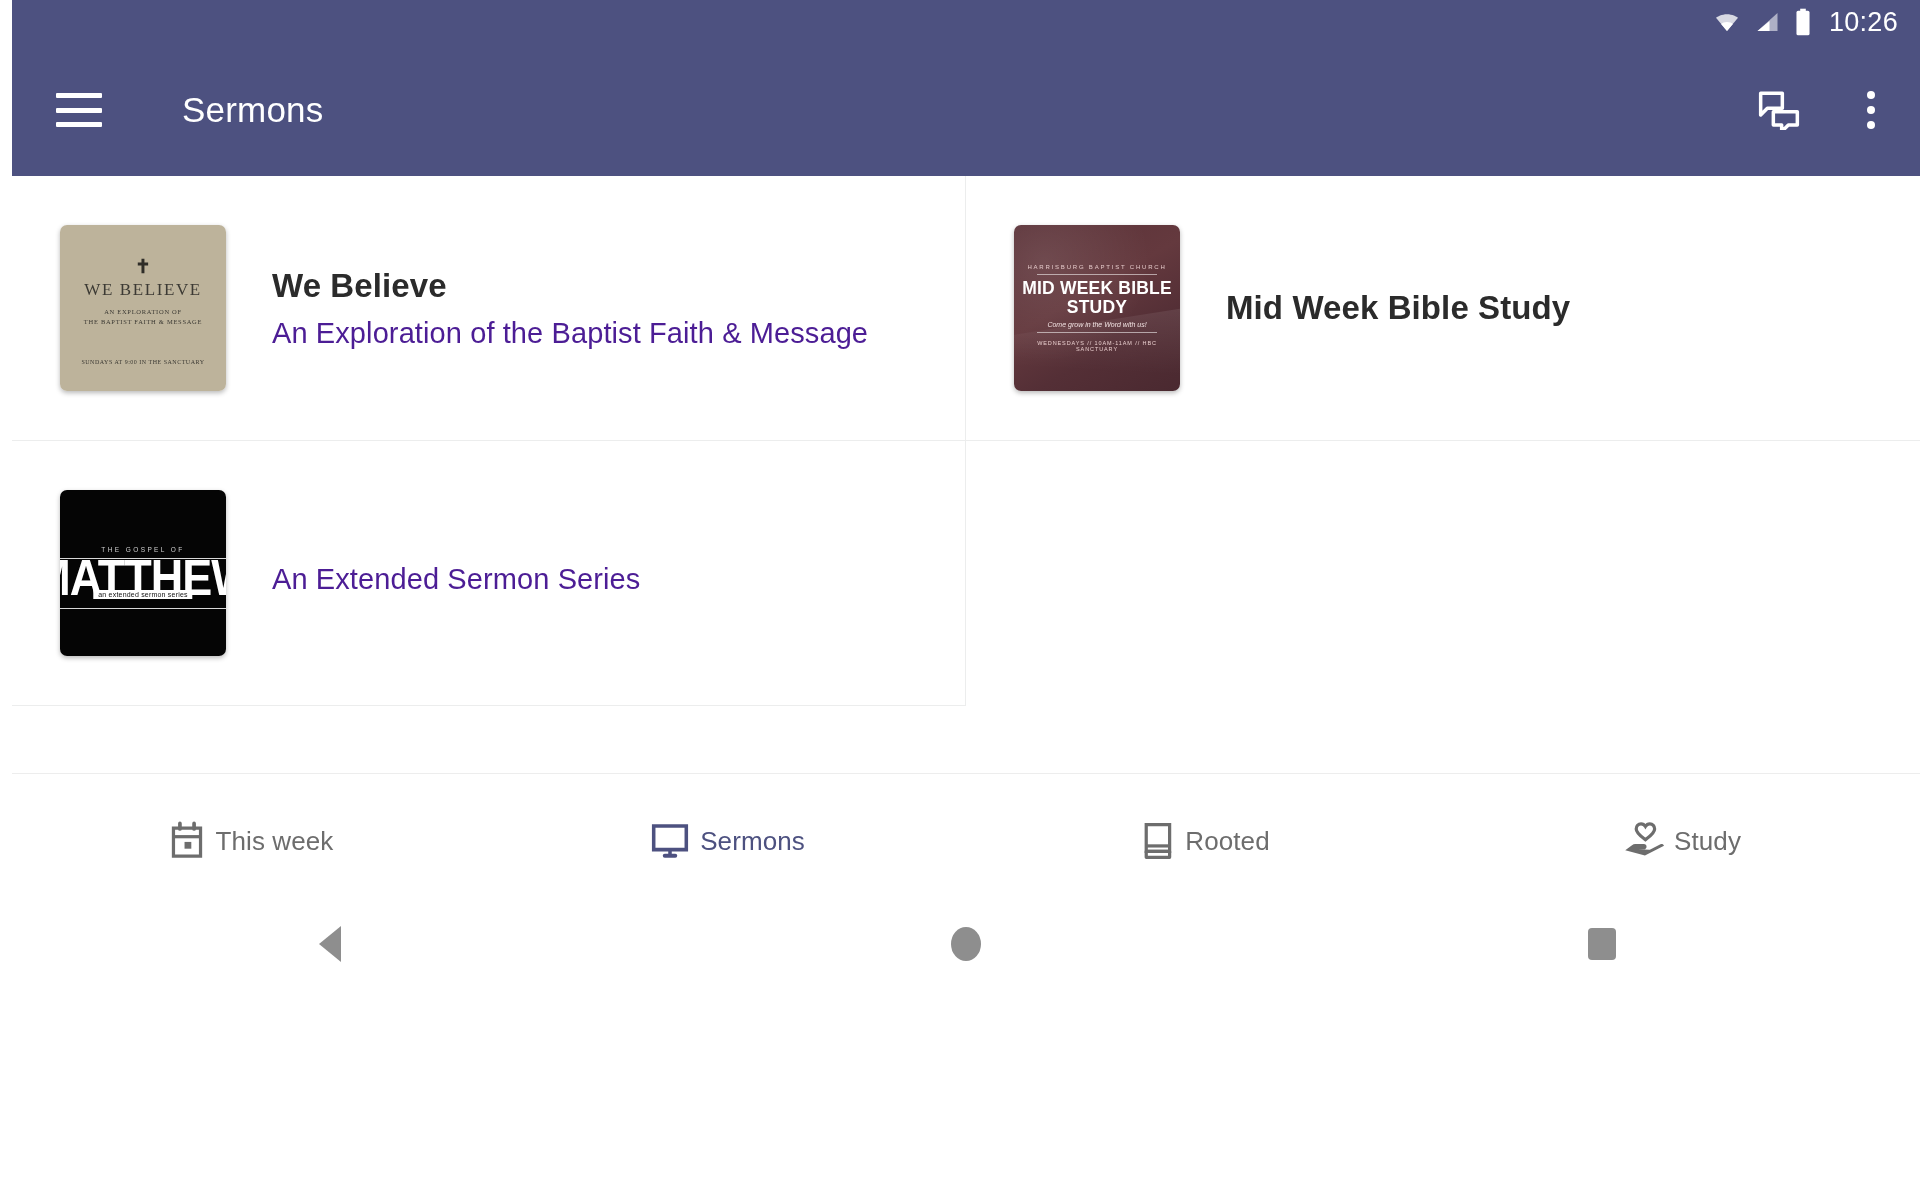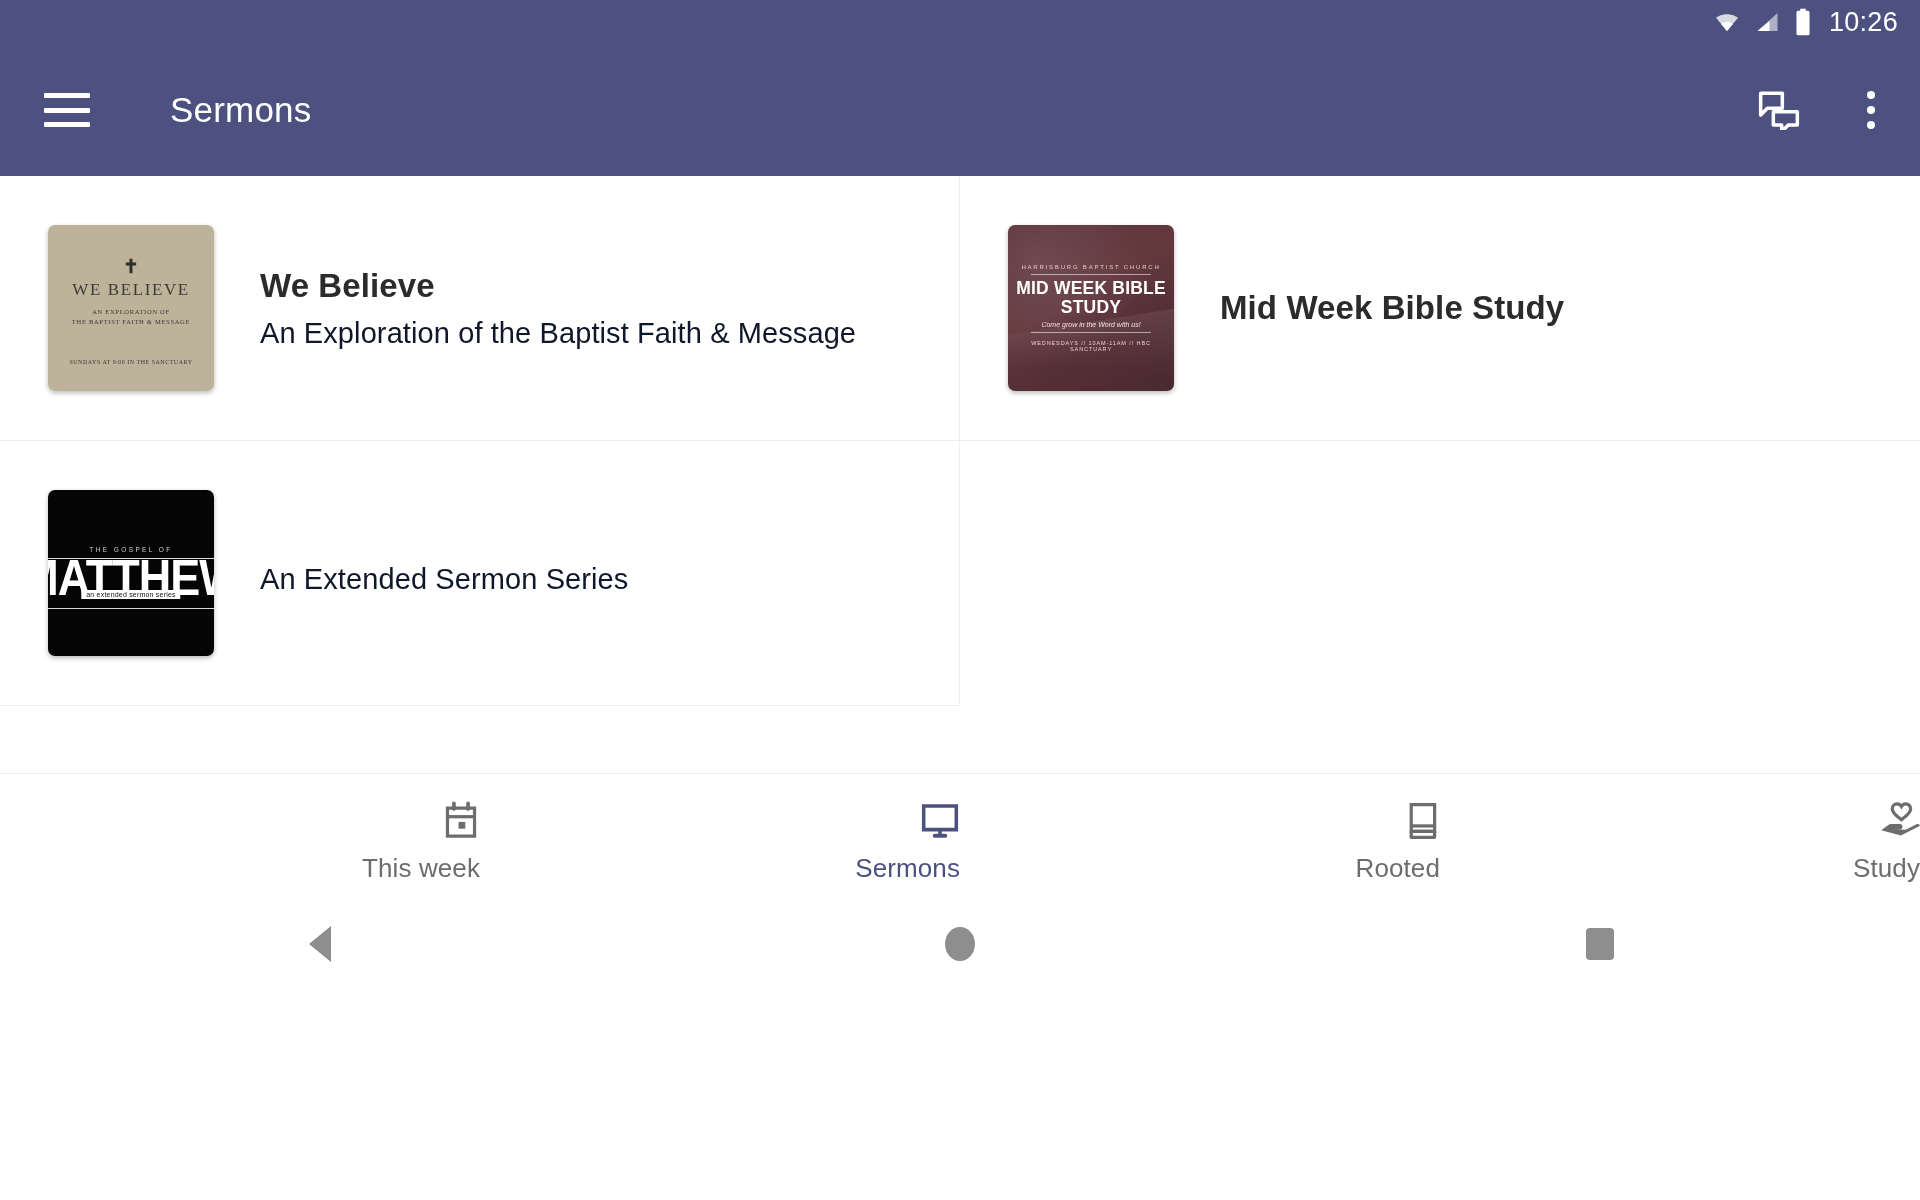--- a/index.html
+++ b/index.html
@@ -2,21 +2,21 @@
 <html><head>
 <meta charset="utf-8">
 <style>
   * { margin:0; padding:0; box-sizing:border-box; }
   html, body {
     width:1920px; height:1200px;
     background:#ffffff;
     font-family:"Liberation Sans", sans-serif;
     overflow:hidden;
   }
-  #screen { position:relative; width:1920px; height:980px; display:flex; flex-direction:column; }
+  #screen { position:relative; width:1920px; height:980px; display:flex; flex-direction:column;padding-left:12px; }
 
   
   .statusbar {
     height:44px; background:#4d5180; flex:0 0 44px;
     display:flex; align-items:center; justify-content:flex-end;
     padding-right:22px; gap:12px; color:#fff;
   }
   .statusbar .sicon { display:flex; align-items:center; }
   .status-time { font-size:27px; color:#fff; letter-spacing:.3px; margin-left:4px; font-family:"Liberation Sans", sans-serif; }
 
@@ -52,21 +52,21 @@
   .cell.empty { border-bottom:none; border-right:1px solid #eceded; background:#fff; }
   .cell.empty.noline { border-right:none; }
 
   .thumb {
     width:166px; height:166px; flex:0 0 166px;
     border-radius:7px; overflow:hidden; position:relative;
     box-shadow:0 2px 5px rgba(0,0,0,.28);
   }
   .cell-text { margin-left:46px; }
   .cell-title { font-size:33px; font-weight:bold; color:#2b2b2b; letter-spacing:.1px; }
-  .cell-sub { font-size:29px; color:#0f172a; margin-top:12px; letter-spacing:.1px; }
+  .cell-sub { font-size:29px; color:#4c1d95; margin-top:12px; letter-spacing:.1px; }
 
   
   .art-webelieve {
     width:100%; height:100%;
     background:#bdb39b;
     display:flex; flex-direction:column; align-items:center;
     color:#3c3a34; text-align:center; padding:16px 8px 10px;
     font-family:"Liberation Serif", serif;
   }
   .art-webelieve .cross { font-size:19px; line-height:1; margin-top:16px; color:#2f2d28; font-weight:bold; }
@@ -114,21 +114,21 @@
     background:#fff; color:#121212; font-size:7px; letter-spacing:.2px;
     padding:1px 5px; white-space:nowrap;
   }
 
   
   .bottomnav {
     flex:0 0 135px; height:135px; background:#fff;
     border-top:1px solid #ededed;
     display:flex; align-items:center;
   }
-  .navitem { flex:1; display:flex; flex-direction:column; align-items:flex-end; justify-content:center; cursor:pointer; gap:10px; }
+  .navitem { flex:1; display:flex; flex-direction:row; align-items:center; justify-content:center; cursor:pointer; gap:10px; }
   .navitem .navlabel { font-size:26px; color:#6d6d6d; letter-spacing:.1px; }
   .navitem.active .navlabel { color:#4d5180; }
   .navicon { height:44px; display:flex; align-items:center; justify-content:center; }
 
   
   .sysbar {
     flex:0 0 72px; height:72px; background:#fff;
     display:flex; align-items:center; justify-content:center; gap:0;
   }
   .sysbtn { width:33.33%; display:flex; align-items:center; justify-content:center; cursor:pointer; }

